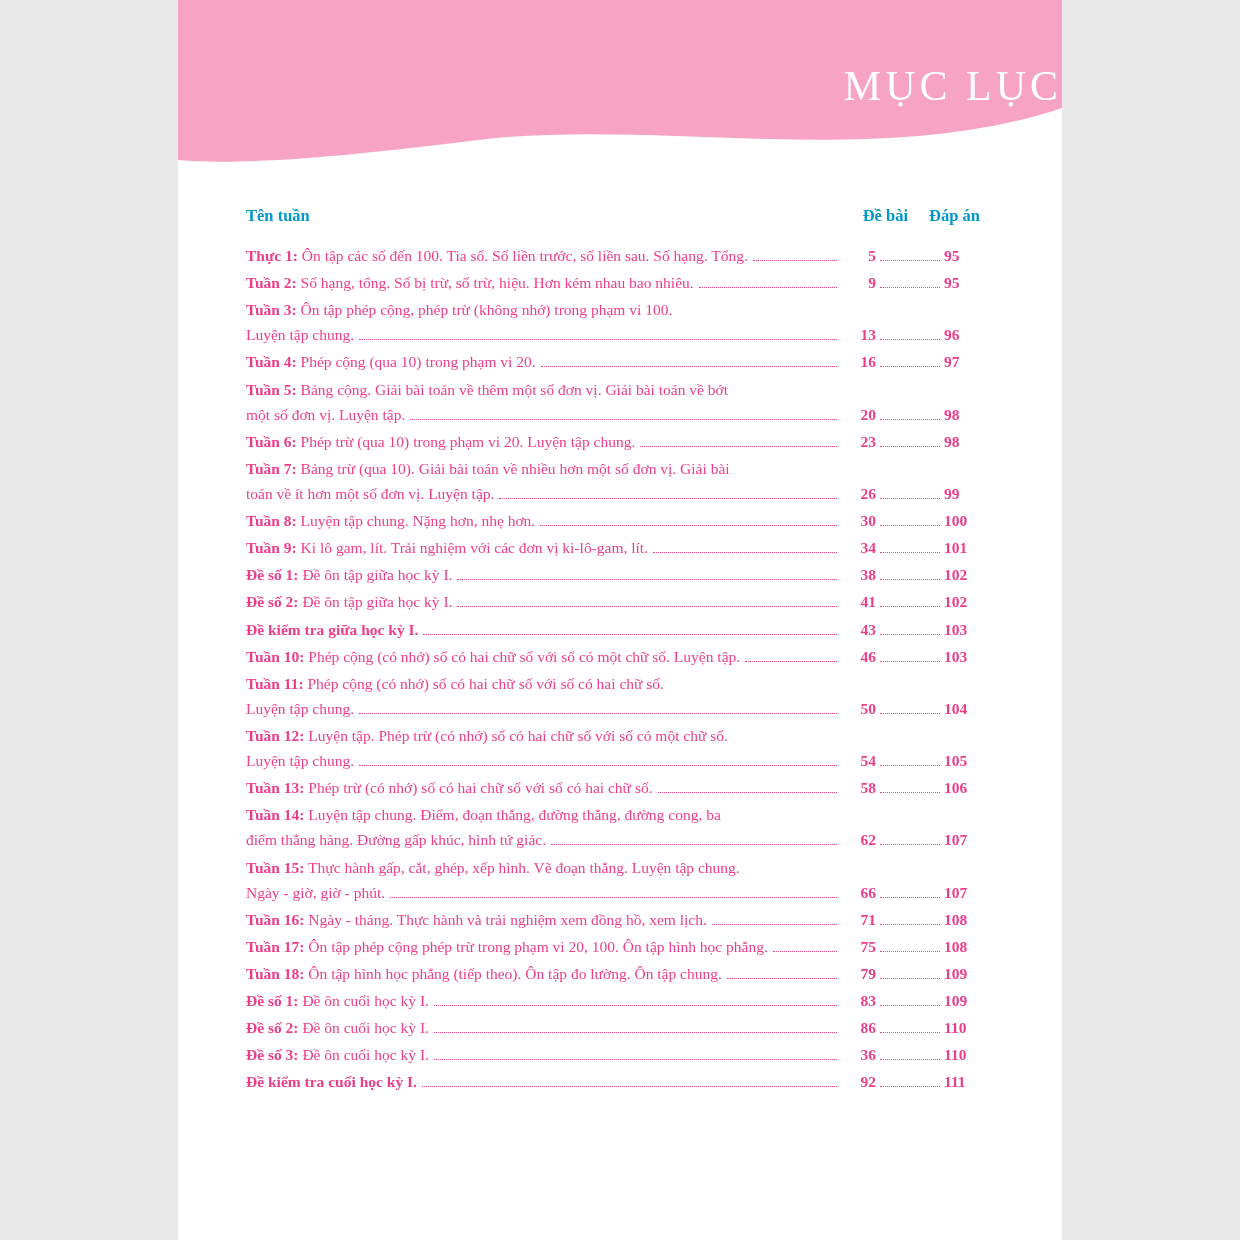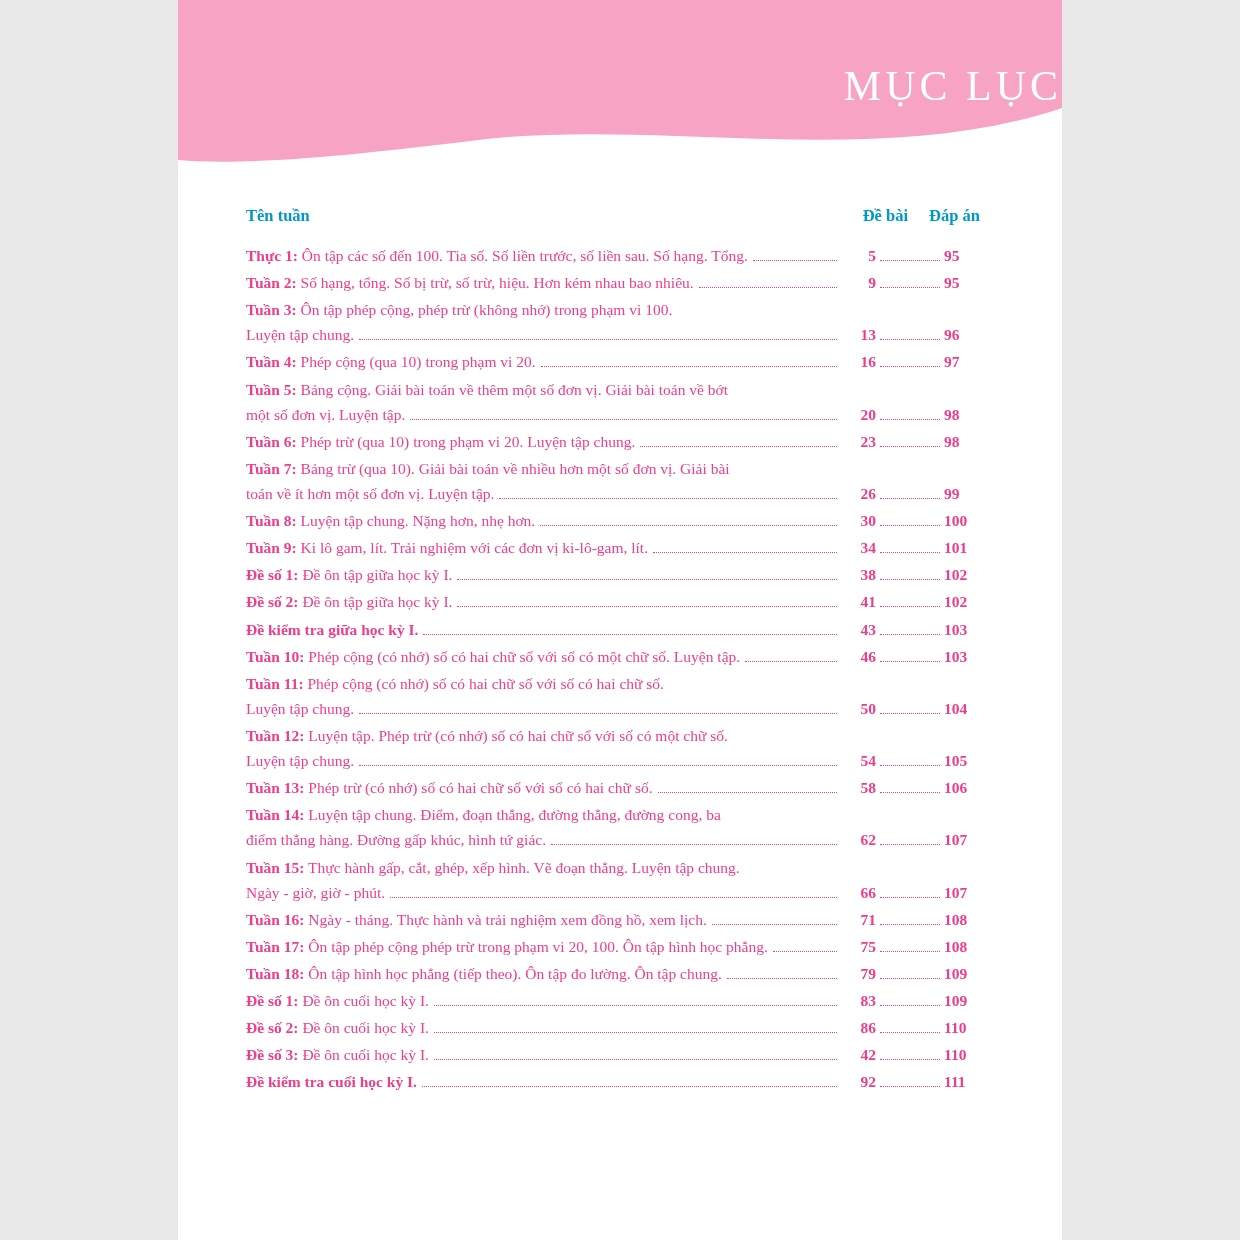--- a/index.html
+++ b/index.html
@@ -362,21 +362,21 @@
               <span class="dots"></span>
               <span class="pg1">86</span>
               <span class="dots2"></span>
               <span class="pg2">110</span>
             </div>
           </div>
           <div class="row">
             <div class="line">
               <span class="txt"><b>Đề số 3:</b> <span>Đề ôn cuối học kỳ I.</span></span>
               <span class="dots"></span>
-              <span class="pg1">42</span>
+              <span class="pg1">36</span>
               <span class="dots2"></span>
               <span class="pg2">110</span>
             </div>
           </div>
           <div class="row">
             <div class="line">
               <span class="txt"><b>Đề kiểm tra cuối học kỳ I.</b></span>
               <span class="dots"></span>
               <span class="pg1">92</span>
               <span class="dots2"></span>

